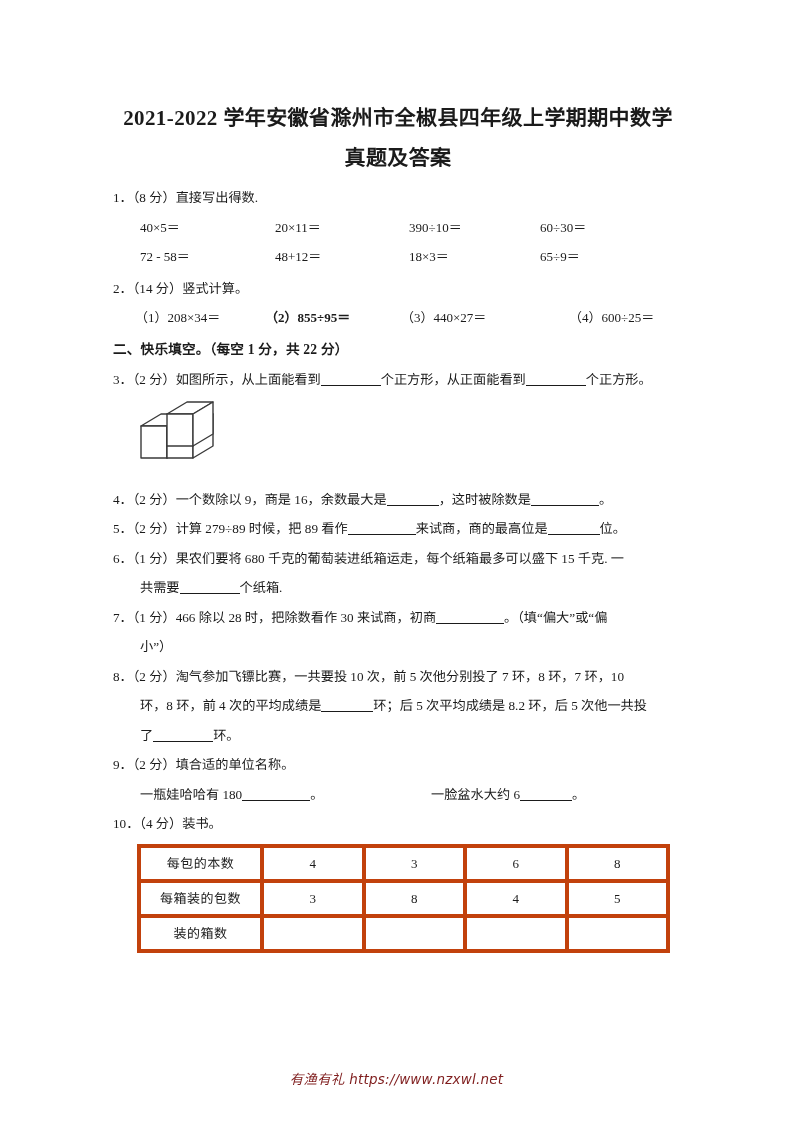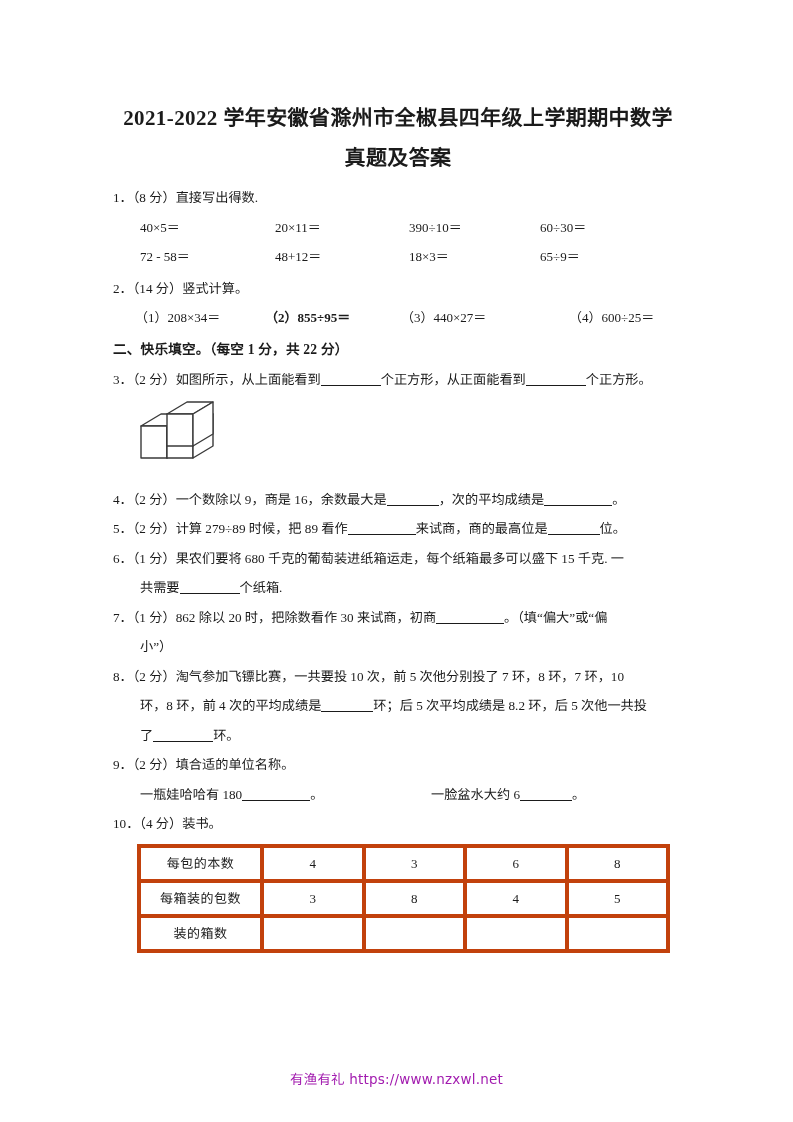--- a/index.html
+++ b/index.html
@@ -152,23 +152,24 @@
   }
 
   
   .footer-mark {
     position: absolute;
     left: 0;
     top: 1068px;
     width: 793px;
     text-align: center;
     font-size: 13.5px;
-    color: #a21caf;
+    color: #7f1d1d;
     font-family: "DejaVu Sans", "Liberation Sans", sans-serif;
     letter-spacing: 0.2px;
+    font-style: italic;
   }
   .footer-mark .wm-cn { font-family: "Liberation Serif", "DejaVu Serif", serif; }
 </style>
 </head>
 <body>
 
 <div class="page">
 
   <div class="doc-title">
     <span class="t-line">2021-2022 学年安徽省滁州市全椒县四年级上学期期中数学</span>
@@ -228,34 +229,34 @@
           <polygon points="32,18 52,6 78,6 58,18"></polygon>
           <polygon points="32,18 58,18 58,50 32,50"></polygon>
           <polygon points="58,18 78,6 78,38 58,50"></polygon>
         </g>
       </svg>
     </div>
 
     <div class="gap-6"></div>
 
     <div class="q">
-      <span class="q-line"><span>4．（2 分）一个数除以 9，商是 16，余数最大是</span><span class="blank b-sm"></span><span>，次的平均成绩是</span><span class="blank b-lg"></span><span>。</span></span>
+      <span class="q-line"><span>4．（2 分）一个数除以 9，商是 16，余数最大是</span><span class="blank b-sm"></span><span>，这时被除数是</span><span class="blank b-lg"></span><span>。</span></span>
     </div>
 
     <div class="q">
       <span class="q-line"><span>5．（2 分）计算 279÷89 时候，把 89 看作</span><span class="blank b-lg"></span><span>来试商，商的最高位是</span><span class="blank b-sm"></span><span>位。</span></span>
     </div>
 
     <div class="q">
       <span class="q-line">6．（1 分）果农们要将 680 千克的葡萄装进纸箱运走，每个纸箱最多可以盛下 15 千克. 一</span>
       <span class="q-line indent"><span>共需要</span><span class="blank b-md"></span><span>个纸箱.</span></span>
     </div>
 
     <div class="q">
-      <span class="q-line"><span>7．（1 分）862 除以 20 时，把除数看作 30 来试商，初商</span><span class="blank b-lg"></span><span>。（填“偏大”或“偏</span></span>
+      <span class="q-line"><span>7．（1 分）466 除以 28 时，把除数看作 30 来试商，初商</span><span class="blank b-lg"></span><span>。（填“偏大”或“偏</span></span>
       <span class="q-line indent">小”）</span>
     </div>
 
     <div class="q">
       <span class="q-line">8．（2 分）淘气参加飞镖比赛，一共要投 10 次，前 5 次他分别投了 7 环，8 环，7 环，10</span>
       <span class="q-line indent"><span>环，8 环，前 4 次的平均成绩是</span><span class="blank b-sm"></span><span>环；后 5 次平均成绩是 8.2 环，后 5 次他一共投</span></span>
       <span class="q-line indent"><span>了</span><span class="blank b-md"></span><span>环。</span></span>
     </div>
 
     <div class="q">

